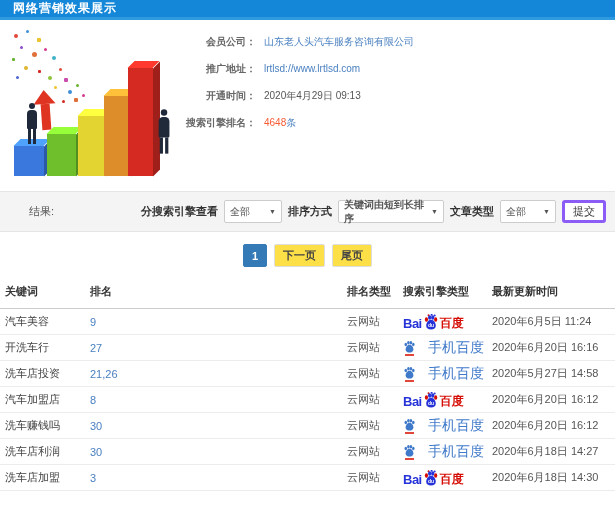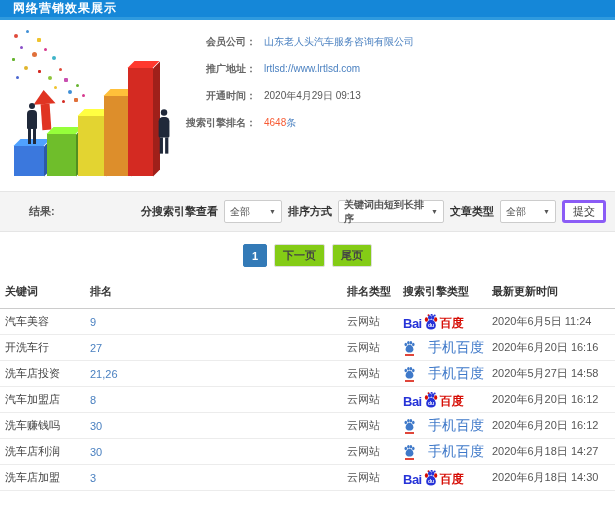--- a/index.html
+++ b/index.html
@@ -43,34 +43,34 @@
   .info-row{display:flex; align-items:center; margin-bottom:15px; line-height:12px;}
   .info-label{display:inline-block; width:74px; text-align:right; font-weight:bold; color:#666;}
   .info-value{margin-left:8px; color:#555;}
   .info-value.link{color:var(--link-blue); cursor:pointer;}
   .info-value.count{color:var(--count-orange);}
   .suffix{color:var(--link-blue);}
   
   .filter-bar{margin-top:3px; height:41px; background:#f4f4f4; border-top:1px solid #e5e5e5;
     border-bottom:1px solid #e5e5e5; display:flex; align-items:center; padding:0 9px 0 13px;
     font-size:11px;}
-  .result-label{font-weight:bold; color:#555;padding-left:16px;}
+  .result-label{font-weight:normal; color:#555;padding-left:16px;}
   .filter-controls{margin-left:auto; display:flex; align-items:center; gap:6px;}
   .filter-controls label{font-weight:bold; color:#333; white-space:nowrap;}
   .select{height:23px; background:#fff; border:1px solid #ccc; border-radius:2px;
     display:flex; align-items:center; justify-content:space-between; padding:0 5px;
     font-size:10px; color:#555; cursor:pointer;}
   .sel-engine{width:58px;} .sel-sort{width:106px;font-weight:bold;} .sel-article{width:56px;}
   .caret{font-size:7px; color:#555; margin-left:4px;}
   .submit-btn{height:23px; padding:0 8px; background:#fff; border:3px solid #8b5cf6;
     border-radius:3px; font-size:11px; color:#333; cursor:pointer; font-family:inherit;}
   
   .pagination{display:flex; justify-content:center; gap:7px; margin-top:12px; height:23px;}
   .page-btn{min-width:22px; padding:0 8px; height:23px; display:flex; align-items:center;
-    justify-content:center; background:#84cc16; border:1px solid #ddd; border-radius:2px;
+    justify-content:center; background:#fde047; border:1px solid #ddd; border-radius:2px;
     font-size:11px; font-weight:bold; color:#444; cursor:pointer;}
   .page-btn.active{background:var(--page-active); border-color:var(--page-active); color:#fff;}
   
   table{width:100%; border-collapse:collapse; margin-top:9px; font-size:11px; table-layout:fixed;}
   col.c1{width:90px;} col.c2{width:257px;} col.c3{width:56px;} col.c4{width:89px;}
   th{font-weight:bold; color:#333; text-align:left; padding:8px 0 9px;
     border-bottom:1px solid #ccc; font-size:11px;}
   td{height:26px; border-bottom:1px solid #ececec; color:#555; padding:0;}
   th:first-child, td:first-child{padding-left:5px;}
   td.kw{color:#444;}

